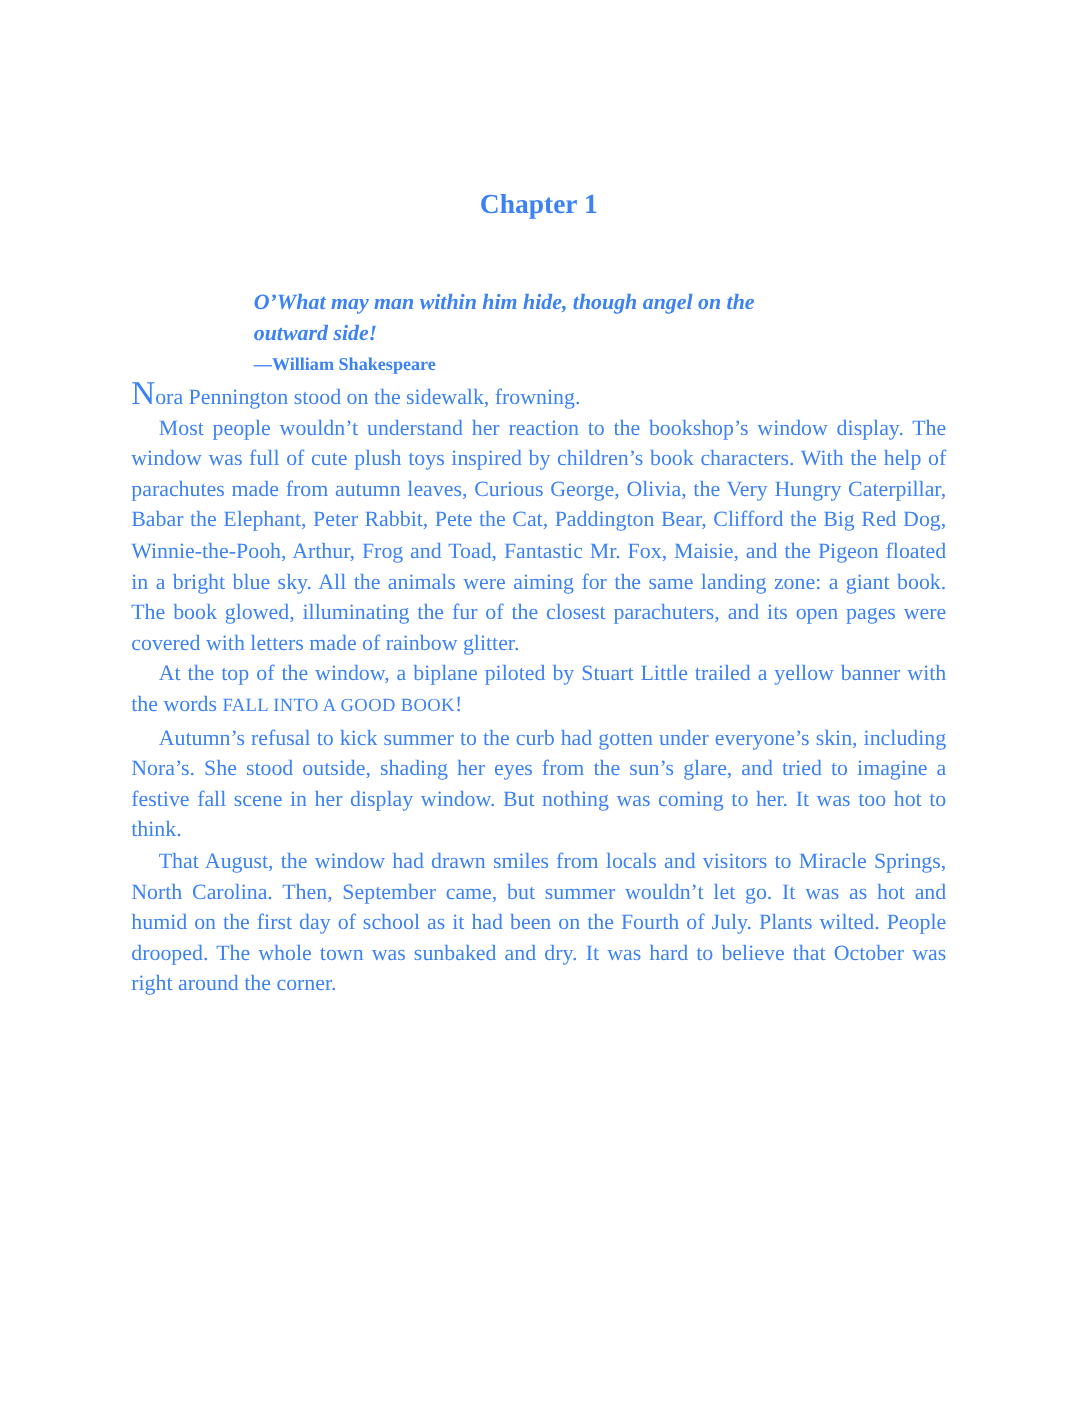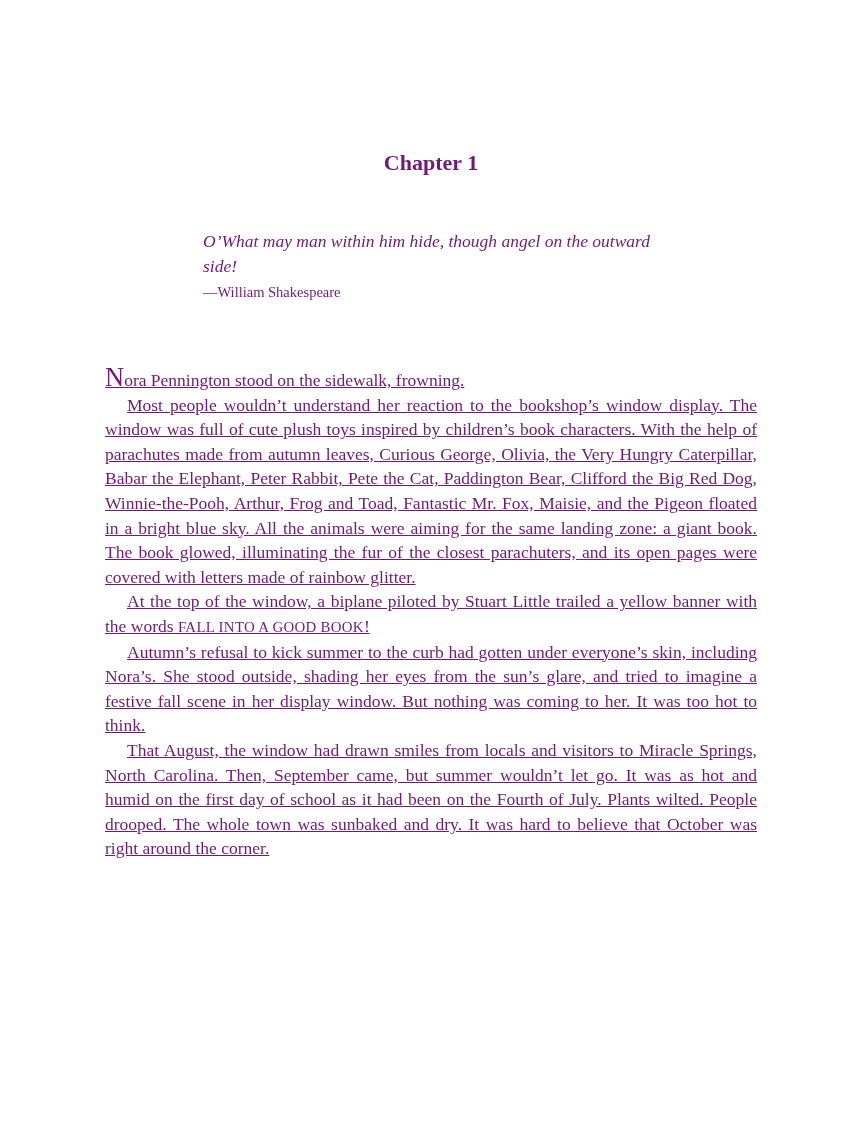--- a/index.html
+++ b/index.html
@@ -5,57 +5,56 @@
   html, body {
     margin: 0;
     padding: 0;
     background: #ffffff;
   }
   .page {
     position: relative;
     width: 862px;
     height: 1122px;
     background: #ffffff;
-    color: #701a75;
+    color: #3b82f6;
     font-family: "Liberation Serif", serif;
     overflow: hidden;
     box-sizing: border-box;
   }
   .content {
     padding: 0 105px;
   }
   .chapter-title {
     margin: 0;
     padding-top: 150px;
     font-size: 22px;
     line-height: 26px;
     font-weight: bold;
     text-align: center;
   }
   .epigraph {
     margin: 53px 0 0 98px;
     width: 455px;
+    font-weight: bold;
   }
   .epigraph-quote {
     font-style: italic;
     font-size: 17.5px;
     line-height: 25px;
   }
   .epigraph-attribution {
     margin-top: 3px;
     text-align: left;
     font-size: 14.5px;
     line-height: 20px;
   }
   .body-text {
-    margin-top: 63px;
     font-size: 17.5px;
     line-height: 24.6px;
     text-align: justify;
-    text-decoration: underline;
   }
   .body-text p {
     margin: 0;
     text-indent: 22px;
   }
   .body-text p.opening {
     text-indent: 0;
   }
   .initial {
     font-size: 26.5px;

